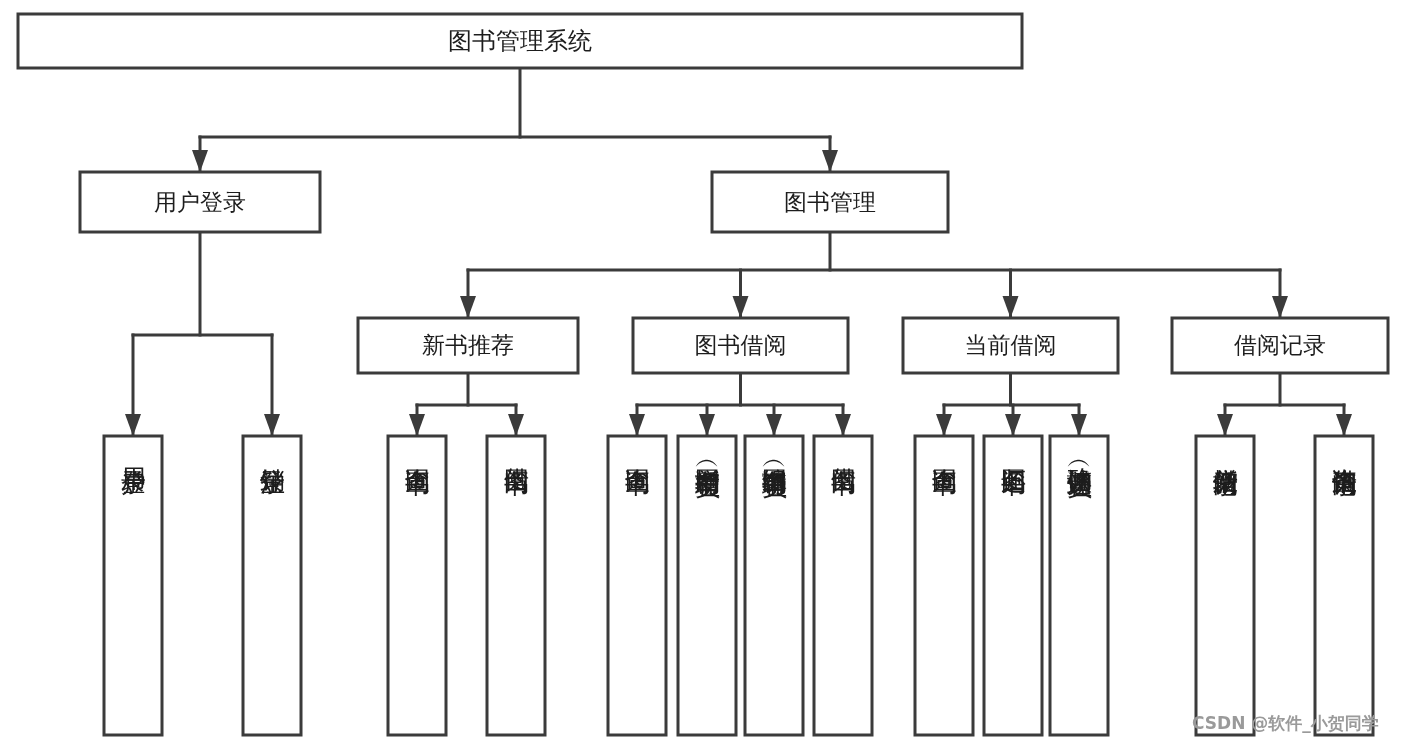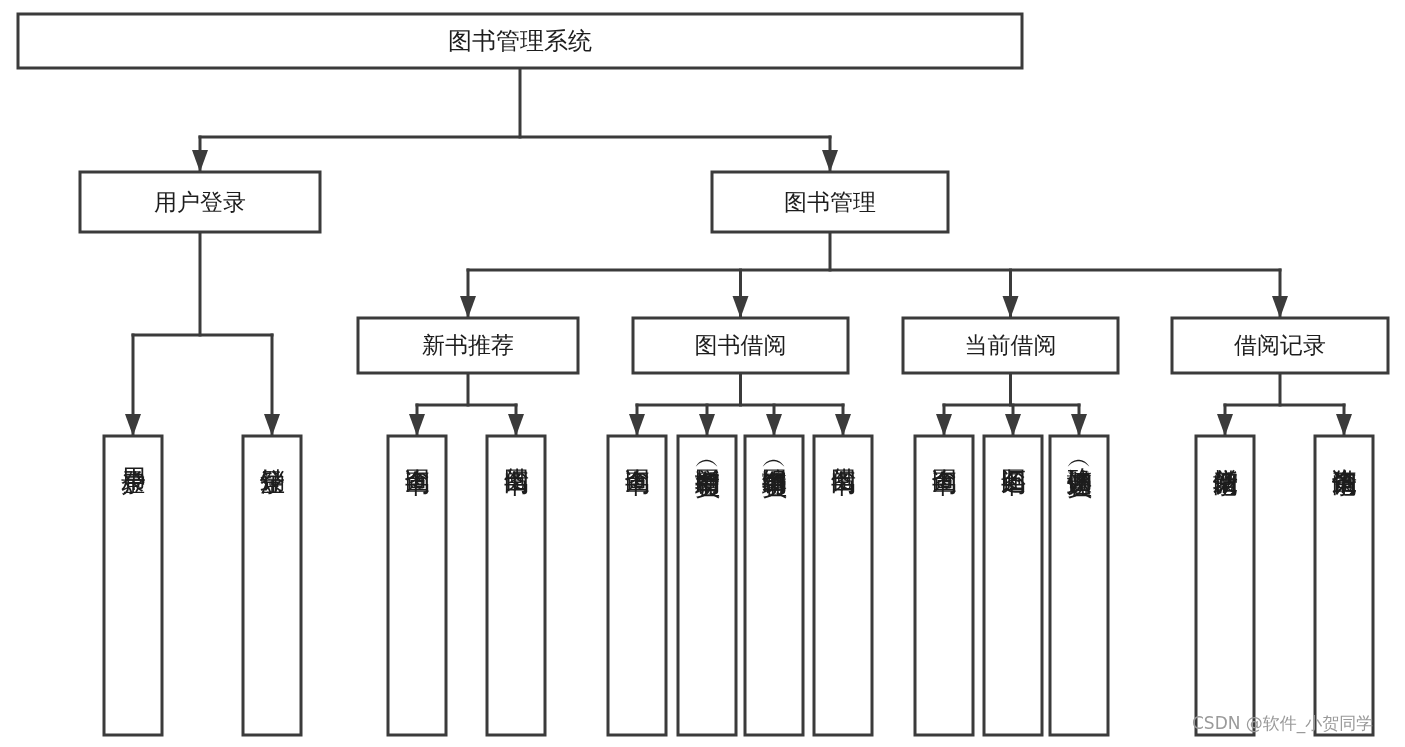--- a/index.html
+++ b/index.html
@@ -26,21 +26,21 @@
   }
   .vlabel{
     writing-mode:vertical-rl;text-orientation:upright;
     font-family:"DejaVu Sans","Liberation Sans",sans-serif;
     font-size:25px;line-height:1.04;color:#1d1d1d;
     letter-spacing:1px;white-space:nowrap;
   }
   #watermark{
     position:absolute;left:1192px;top:712px;
     font-family:"DejaVu Sans","Liberation Sans",sans-serif;
-    font-size:17px;color:#9a9a9a;white-space:nowrap;user-select:none;
+    font-size:17px;color:#9a9a9a;white-space:nowrap;user-select:none;font-weight:bold;
   }
 </style>
 </head>
 <body>
 
 <div id="diagram-root">
 
   <svg id="flow" viewBox="0 0 1405 747" xmlns="http://www.w3.org/2000/svg">
     <g id="connector-layer">
         <path d="M 520 68 L 520 137" class="connector"></path>

